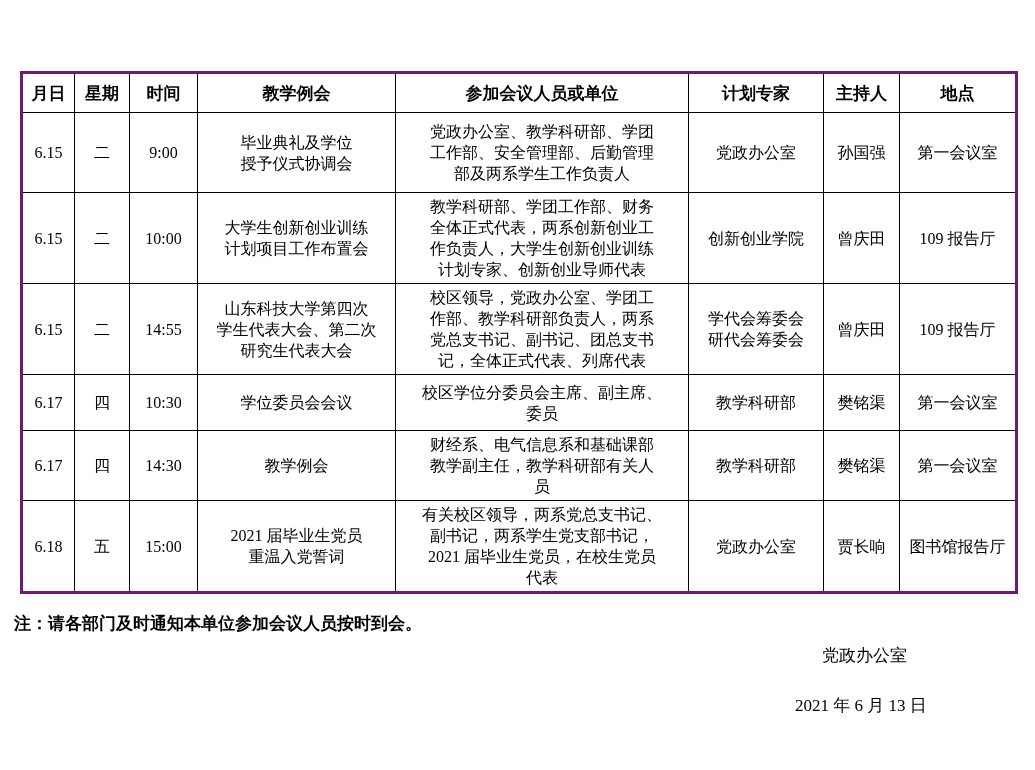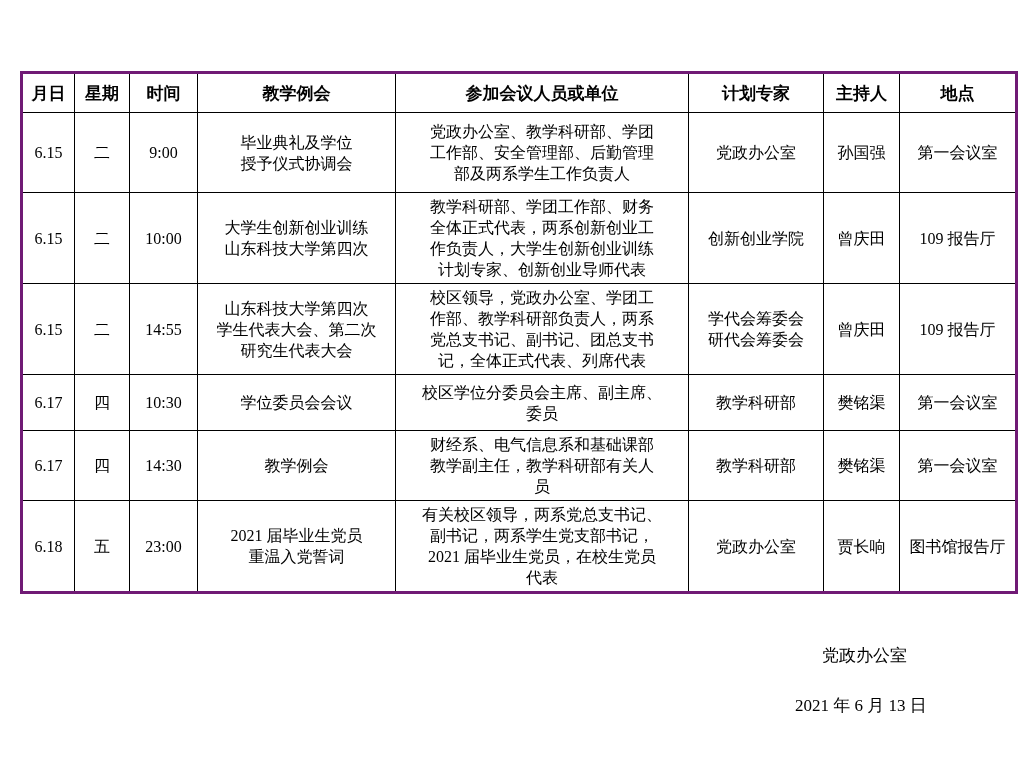--- a/index.html
+++ b/index.html
@@ -108,21 +108,21 @@
       <td>党政办公室</td>
       <td>孙国强</td>
       <td>第一会议室</td>
     </tr>
 
     <tr>
       <td>6.15</td>
       <td>二</td>
       <td>10:00</td>
       <td>大学生创新创业训练
-山东科技大学第四次</td>
+计划项目工作布置会</td>
       <td>教学科研部、学团工作部、财务
 全体正式代表，两系创新创业工
 作负责人，大学生创新创业训练
 计划专家、创新创业导师代表</td>
       <td>创新创业学院</td>
       <td>曾庆田</td>
       <td>109 报告厅</td>
     </tr>
 
     <tr>
@@ -164,34 +164,35 @@
 教学副主任，教学科研部有关人
 员</td>
       <td>教学科研部</td>
       <td>樊铭渠</td>
       <td>第一会议室</td>
     </tr>
 
     <tr>
       <td>6.18</td>
       <td>五</td>
-      <td>23:00</td>
+      <td>15:00</td>
       <td>2021 届毕业生党员
 重温入党誓词</td>
       <td>有关校区领导，两系党总支书记、
 副书记，两系学生党支部书记，
 2021 届毕业生党员，在校生党员
 代表</td>
       <td>党政办公室</td>
       <td>贾长响</td>
       <td>图书馆报告厅</td>
     </tr>
   </tbody>
   </table>
 
+  <div class="note">注：请各部门及时通知本单位参加会议人员按时到会。</div>
 
   <div class="sig-line sig-office">党政办公室</div>
   <div class="sig-line sig-date">2021 年 6 月 13 日</div>
   <div class="sig-line sig-contact">
     <span>联系人：鲍万杰</span>
     <span class="phone">电话：58863116</span>
   </div>
 
 </div>
 

